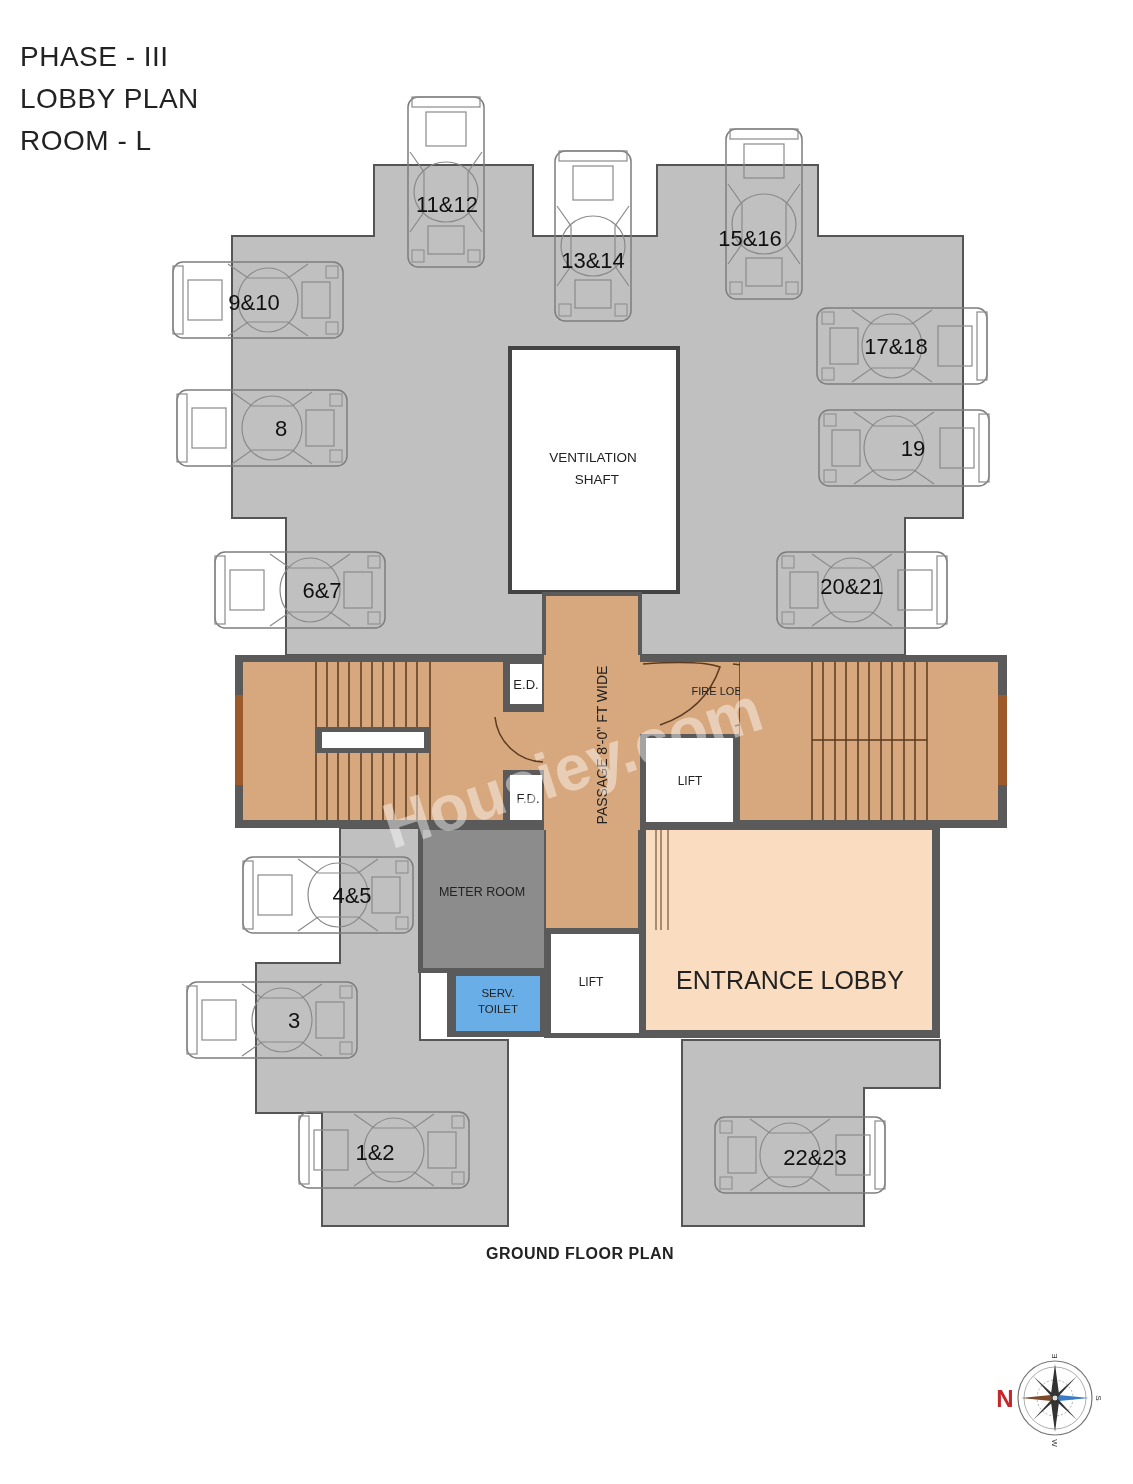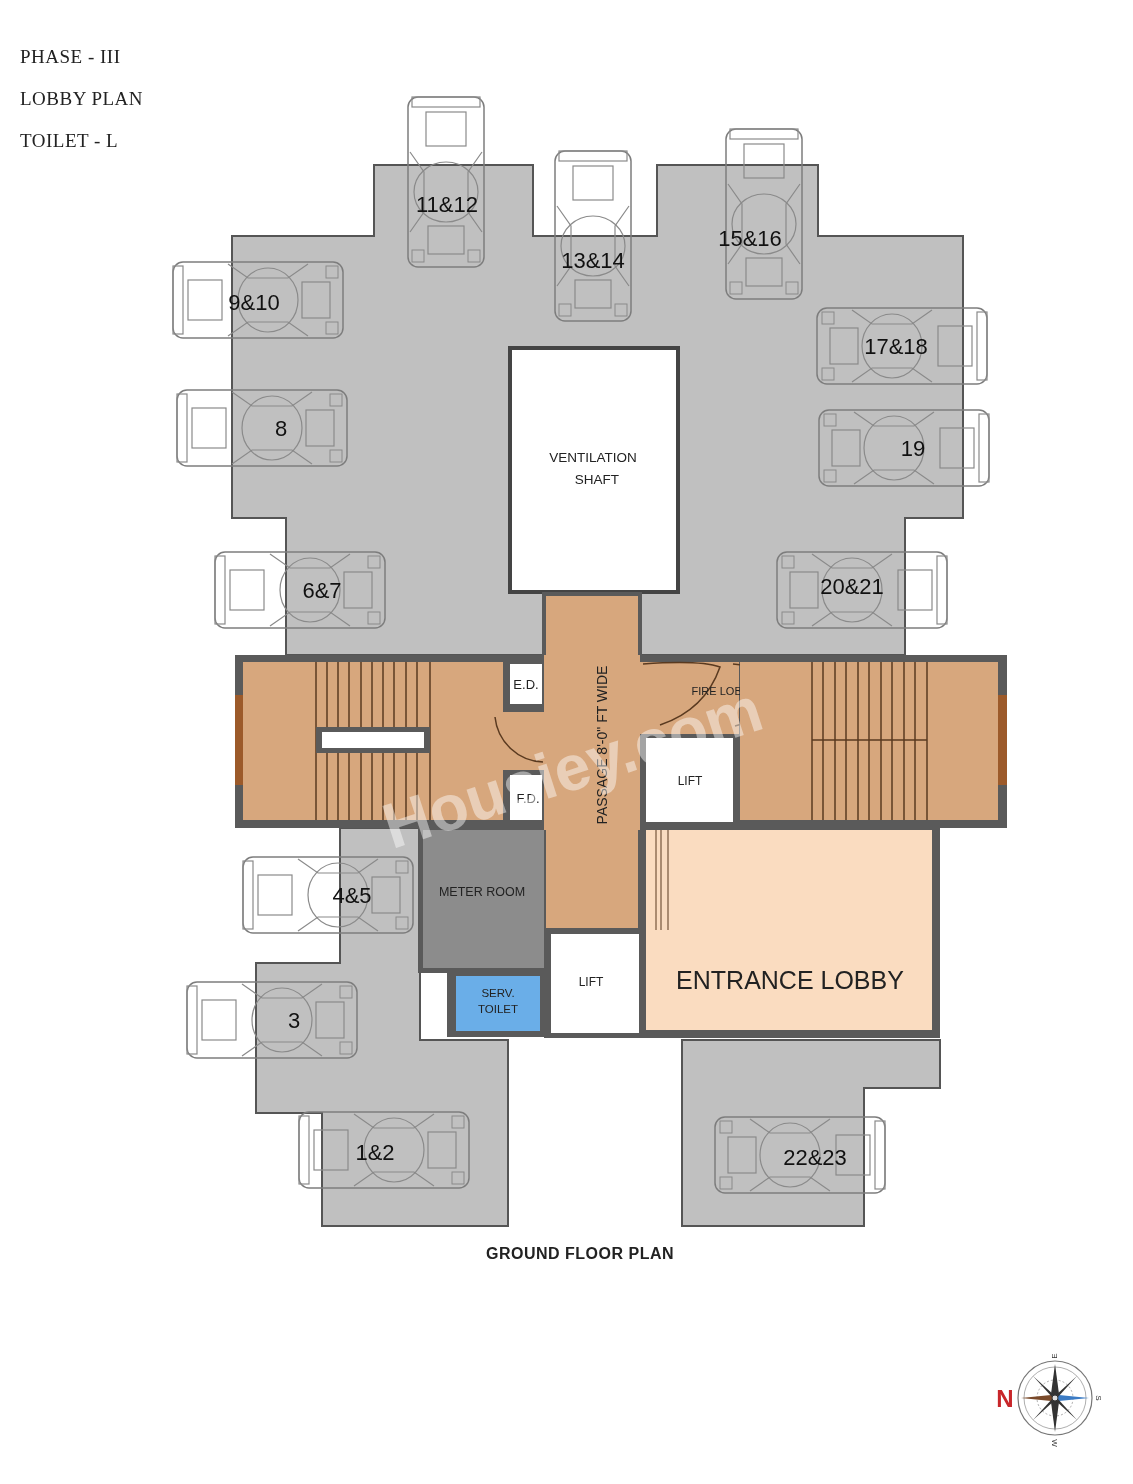--- a/index.html
+++ b/index.html
@@ -1,31 +1,31 @@
 <!DOCTYPE html>
 <html><head>
 <meta charset="utf-8">
 <style>
   html, body { margin: 0; padding: 0; background: #ffffff; }
   body { width: 1133px; height: 1484px; position: relative; overflow: hidden; font-family: "Liberation Sans", sans-serif; }
-  .title-block { position: absolute; left: 20px; top: 36px; font-family: Liberation Serif, serif; font-size: 19px; color: #222; line-height: 42px; letter-spacing: 0.5px; }
+  .title-block { position: absolute; left: 20px; top: 36px; font-family: Liberation Sans, sans-serif; font-size: 28px; color: #222; line-height: 42px; letter-spacing: 0.5px; }
   .title-block div { white-space: nowrap; }
   svg.plan { position: absolute; left: 0; top: 0; }
   .caption { position: absolute; left: 0; width: 1160px; top: 1245px; text-align: center; font-size: 16px; font-weight: bold; color: #222; letter-spacing: 0.5px; }
   .lbl { font-family: "Liberation Sans", sans-serif; fill: #222; }
   .slot { font-family: "Liberation Sans", sans-serif; fill: #111; font-size: 22px; }
   .watermark { font-family: "Liberation Sans", sans-serif; font-size: 64px; font-weight: bold; fill: #ffffff; opacity: 0.45; }
 </style>
 </head>
 <body>
 
 <div class="title-block">
   <div>PHASE - III</div>
   <div>LOBBY PLAN</div>
-  <div>TOILET  - L</div>
+  <div>ROOM  - L</div>
 </div>
 
 <svg class="plan" width="1133" height="1484" viewBox="0 0 1133 1484">
   <defs>
     <g id="car">
 
       <rect x="-85" y="-38" width="170" height="76" rx="10" fill="none" stroke="#7d7d7d" stroke-width="1.5"></rect>
       <rect x="-85" y="-34" width="10" height="68" fill="none" stroke="#8a8a8a" stroke-width="1.2"></rect>
       <rect x="-70" y="-20" width="34" height="40" fill="none" stroke="#8a8a8a" stroke-width="1.2"></rect>
       <path d="M-30,-36 L-10,-22 L30,-22 L50,-36 M-30,36 L-10,22 L30,22 L50,36" fill="none" stroke="#8a8a8a" stroke-width="1.2"></path>

